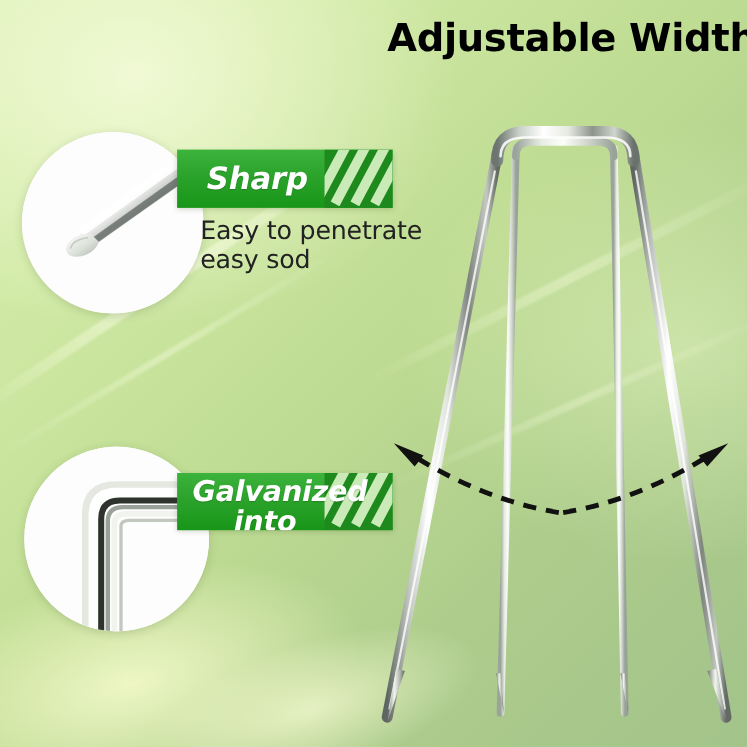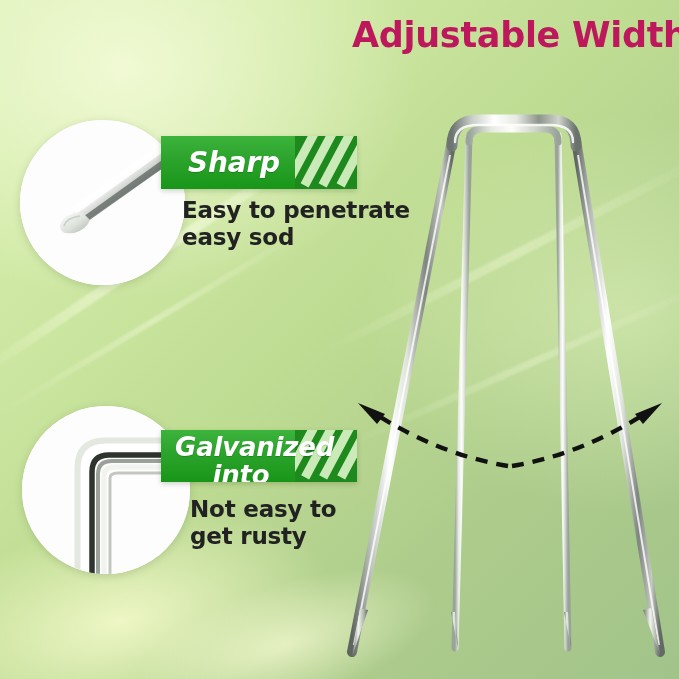--- a/index.html
+++ b/index.html
@@ -22,40 +22,40 @@
   .s4{left:330px;top:360px;width:400px;height:7px;transform:rotate(-24deg);opacity:.42;}
   .wave{position:absolute;left:-40px;bottom:-120px;width:560px;height:300px;
     background:radial-gradient(ellipse 58% 52% at 30% 32%, rgba(247,252,206,.85) 0%, rgba(247,252,206,0) 66%);
     transform:rotate(-13deg);}
   .wave2{position:absolute;left:120px;bottom:-60px;width:420px;height:180px;
     background:radial-gradient(ellipse 55% 50% at 40% 40%, rgba(250,253,215,.7) 0%, rgba(250,253,215,0) 68%);
     transform:rotate(-18deg);}
 
   
   .title{position:absolute;left:352px;top:16px;width:320px;text-align:center;
-    font-size:35px;font-weight:bold;line-height:1.14;color:#be185d;letter-spacing:-.3px;}
+    font-size:35px;font-weight:bold;line-height:1.14;color:#000000;letter-spacing:-.3px;}
   .title .ln{display:block;white-space:nowrap;}
 
   
   .circle{position:absolute;border-radius:50%;background:#fdfdfd;
     box-shadow:0 2px 9px rgba(60,80,40,.20);overflow:hidden;}
   .circle svg{display:block;}
 
   .banner{position:absolute;overflow:hidden;
     background:linear-gradient(180deg,#3cb43c 0%,#2ea52e 38%,#189618 100%);
     box-shadow:0 2px 5px rgba(40,70,20,.22);}
   .banner .btext{position:relative;z-index:3;color:#fff;font-weight:bold;
     font-style:italic;letter-spacing:-.2px;text-align:center;
     text-shadow:0 1px 1px rgba(0,0,0,.18);}
   .bstripes{position:absolute;right:0;top:0;bottom:0;width:62px;z-index:2;
     background:#1e8a1e;overflow:hidden;}
   .bstripes i{position:absolute;top:-26px;width:9px;height:150%;
     background:#d9f2c4;transform:rotate(28deg);opacity:.92;}
   .subtitle{position:absolute;color:#222;line-height:1.16;font-size:23px;letter-spacing:-.2px;}
-  .subtitle .ln{display:block;white-space:nowrap;font-weight:bold;}
+  .subtitle .ln{display:block;white-space:nowrap;}
 </style>
 </head>
 <body>
 
 <div id="stage">
 
   <div class="bg-base"></div>
   <div class="bg-glow"></div>
   <div class="bg-glow2"></div>
   <div class="streak s1"></div>
@@ -215,18 +215,14 @@
         <i style="left:24px;"></i>
         <i style="left:42px;"></i>
         <i style="left:60px;"></i>
     </div>
     <div class="btext" style="font-size:26px;line-height:1.08;padding:3px 50px 0 14px;">
       <span style="display:block;">Galvanized</span>
       <span style="display:block;">into</span>
     </div>
   </div>
 
-  <div class="subtitle" style="left:190px;top:496px;">
-    <span class="ln">Not easy to</span>
-    <span class="ln">get rusty</span>
-  </div>
 
 </div>
 
 </body></html>

